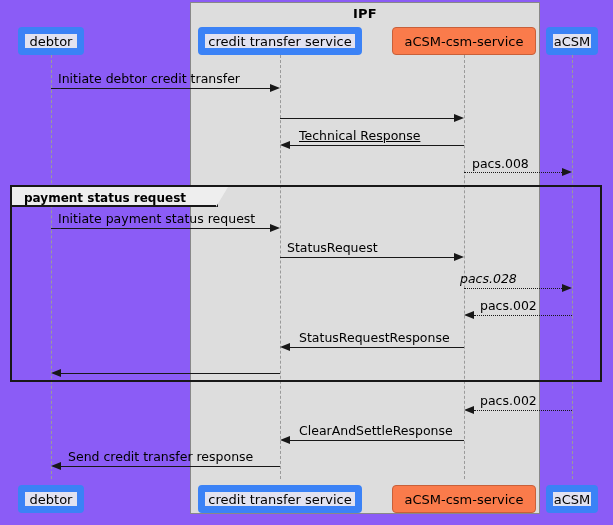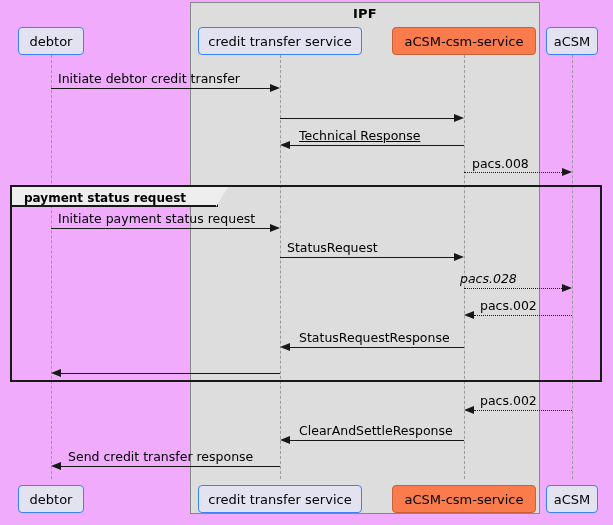--- a/index.html
+++ b/index.html
@@ -7,21 +7,21 @@
     padding: 0;
     background: #ffffff;
   }
   body {
     font-family: "DejaVu Sans", sans-serif;
   }
   #diagram {
     position: relative;
     width: 613px;
     height: 525px;
-    background: #f0abfc;
+    background: #8b5cf6;
     overflow: hidden;
   }
 
   
   .pkg {
     position: absolute;
     box-sizing: border-box;
     background: #DDDDDD;
     border: 1px solid #888888;
   }
@@ -45,21 +45,21 @@
     display: flex;
     align-items: center;
     justify-content: center;
     font-size: 13px;
     color: #000000;
     white-space: nowrap;
     line-height: 1;
   }
   .participant.std {
     background: #E2E2F0;
-    border: 1px solid #3b82f6;
+    border: 7px solid #3b82f6;
   }
   .participant.hi {
     background: #FA7B4B;
     border: 1px solid #C8603A;
   }
 
   
   .lifeline {
     position: absolute;
     width: 0;

